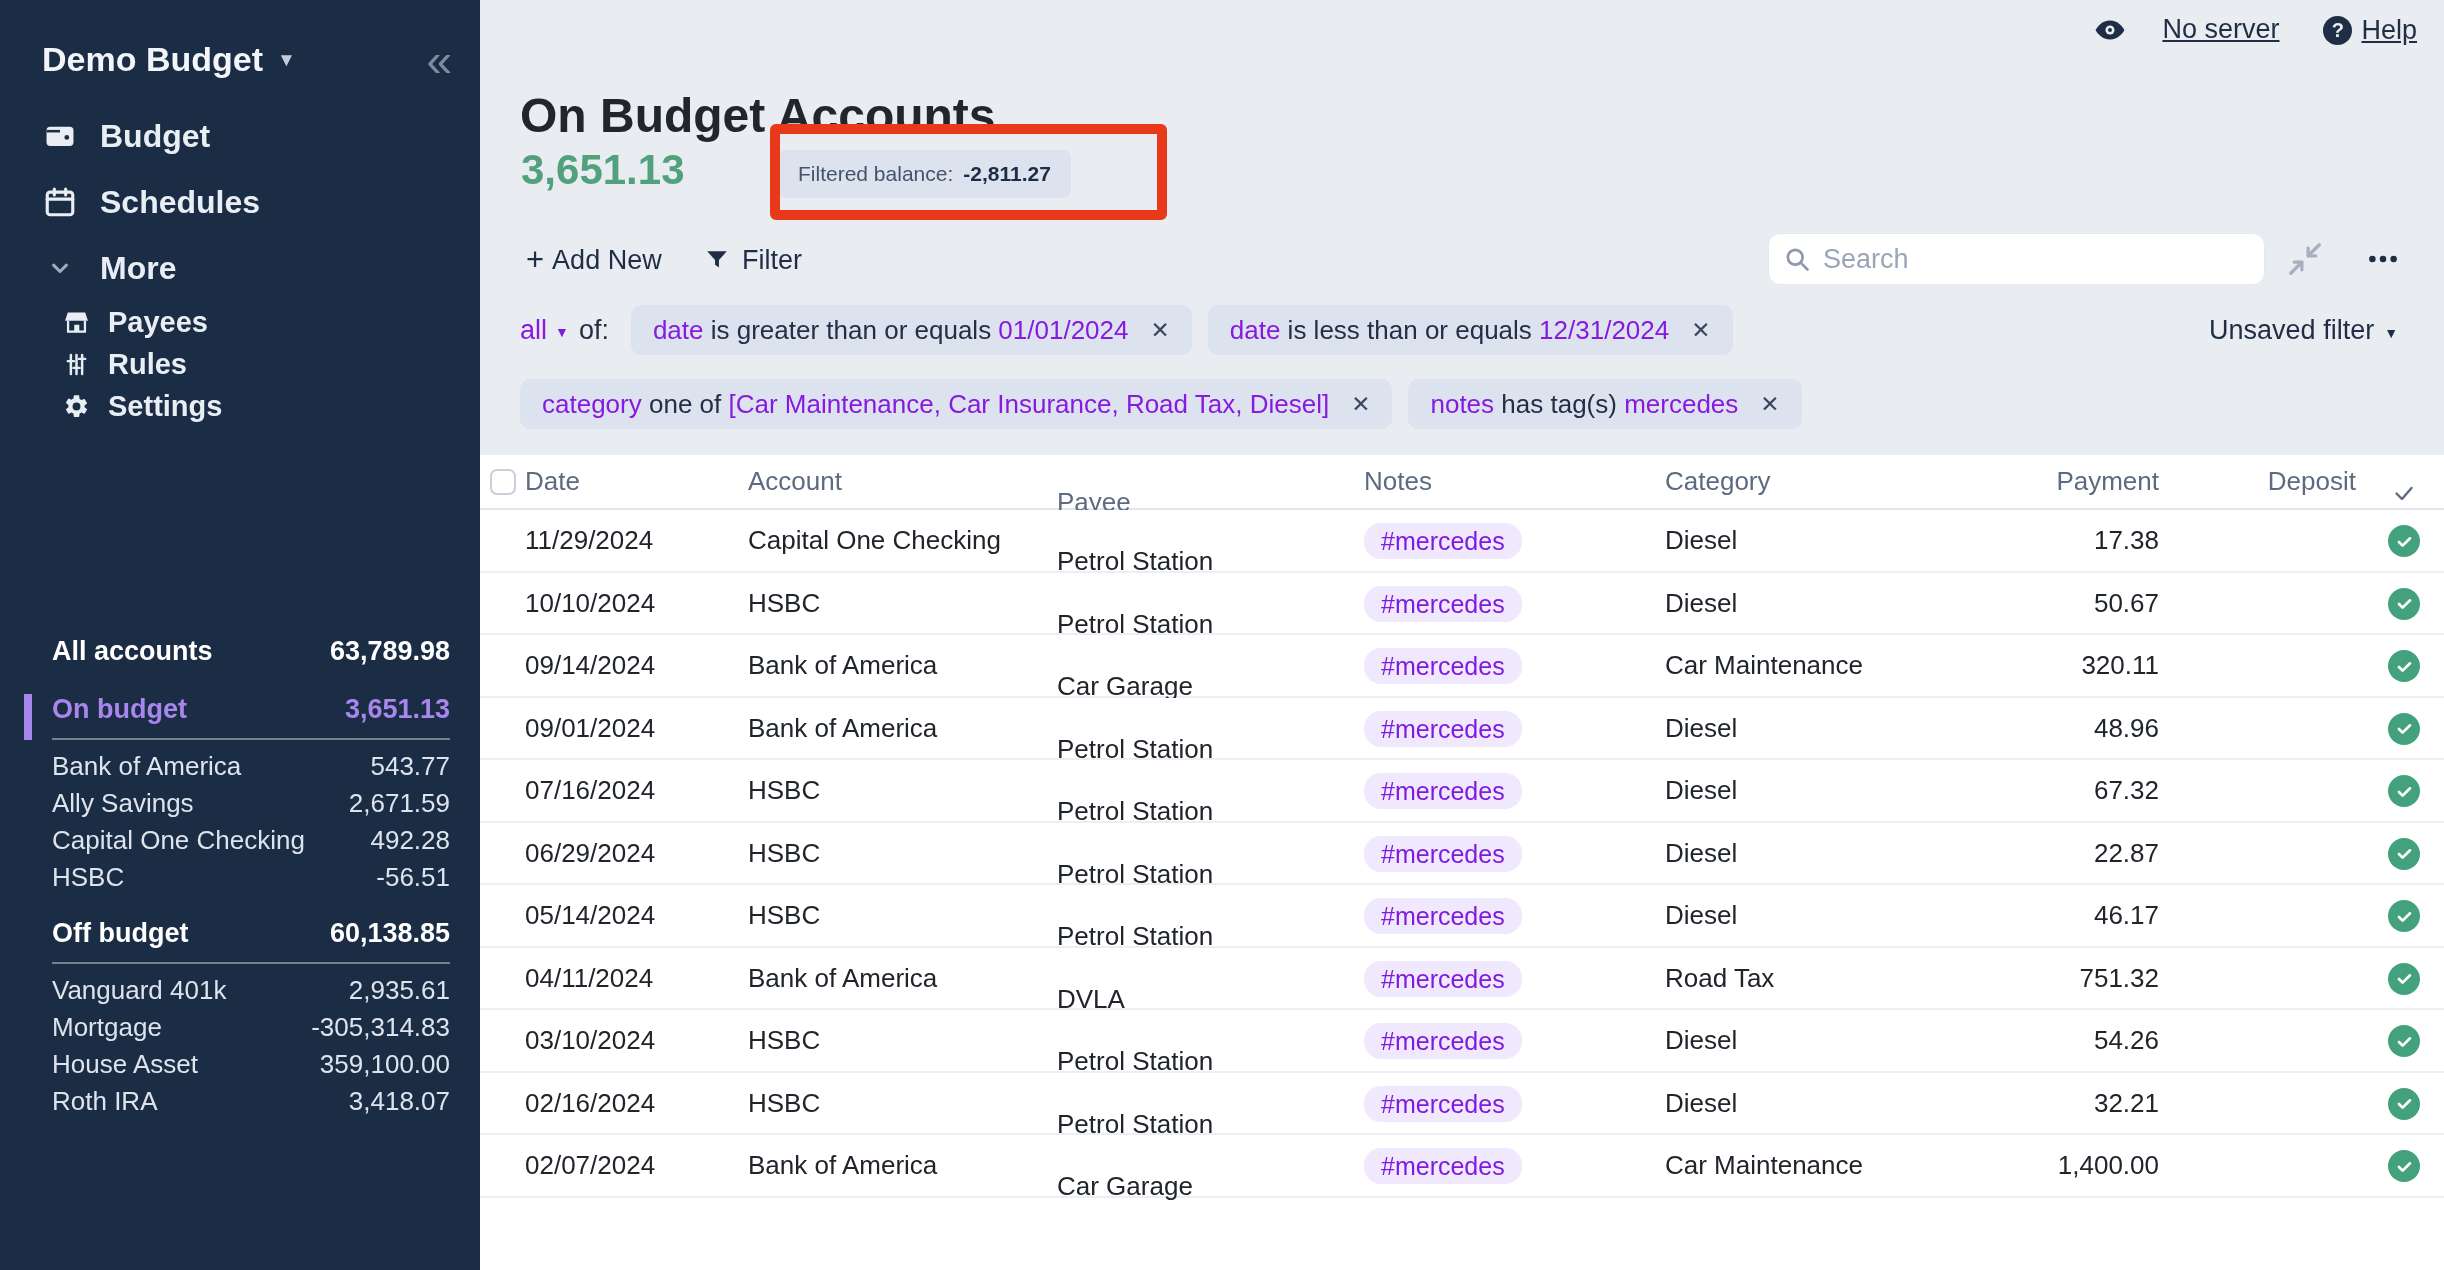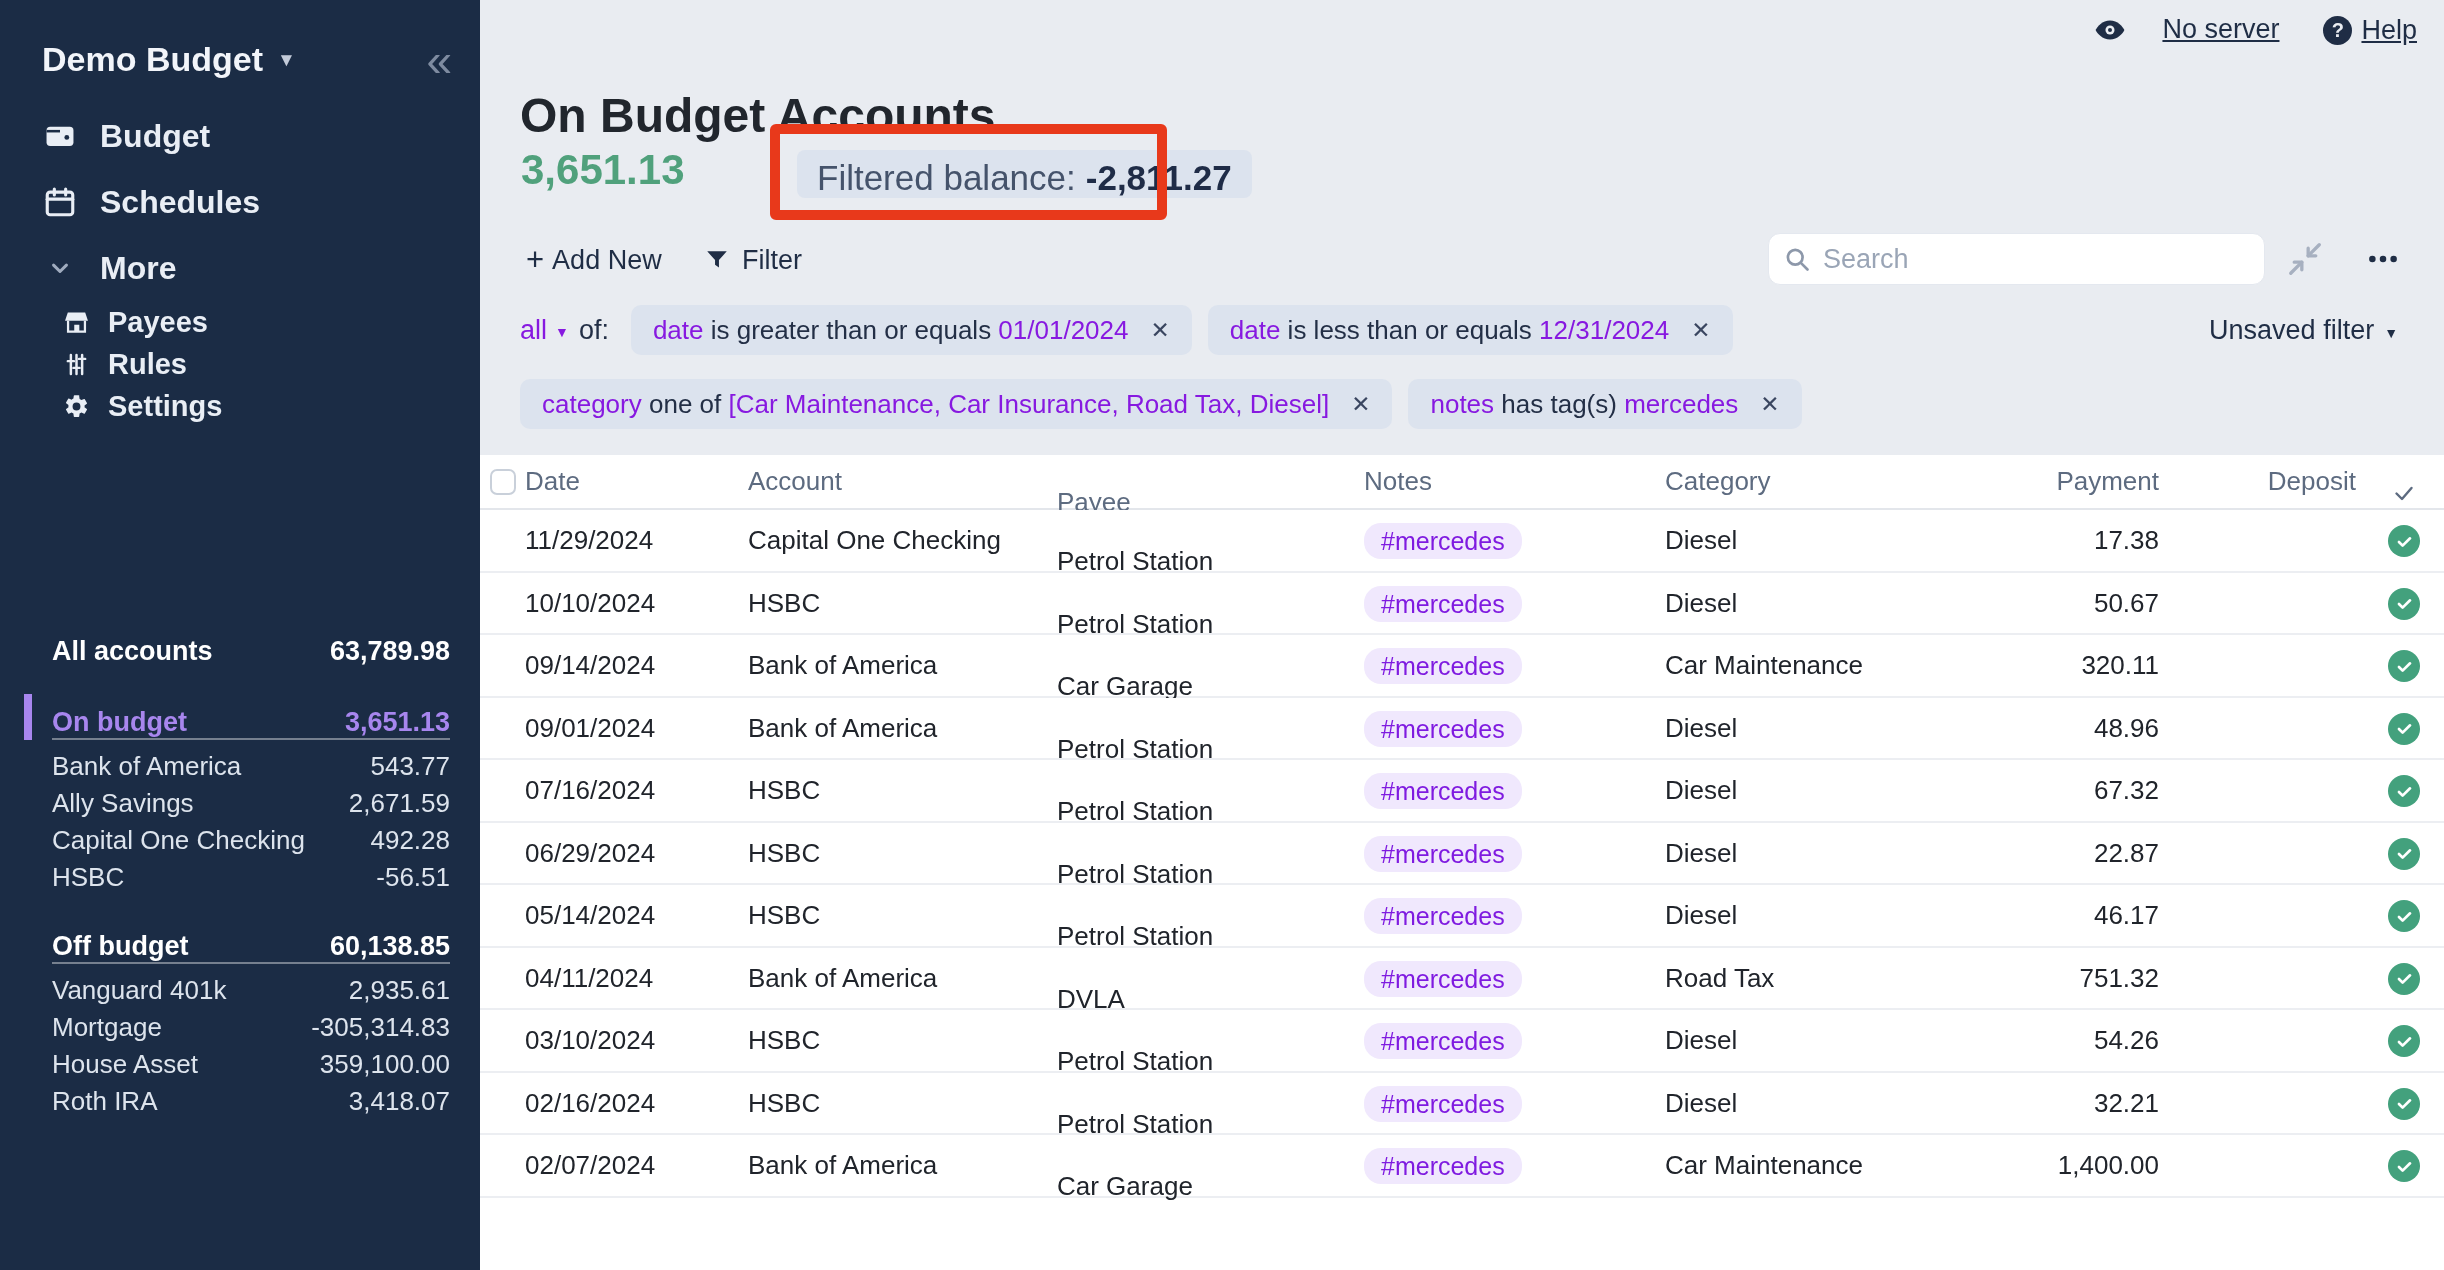--- a/index.html
+++ b/index.html
@@ -21,38 +21,38 @@
   .sb-nav{position:absolute;top:103px;left:0;right:0;}
   .sb-item{display:flex;align-items:center;height:66px;padding-left:42px;font-size:32px;font-weight:700;color:var(--sidebar-text);cursor:pointer;}
   .sb-item .nico{width:36px;height:36px;margin-right:22px;flex:0 0 36px;display:flex;align-items:center;justify-content:center;color:#e9eef5;}
   .sb-item.more .nico{color:#9fabbe;}
   .sb-sub{display:flex;align-items:center;height:42px;padding-left:62px;font-size:29px;font-weight:600;color:var(--sidebar-text);cursor:pointer;}
   .sb-sub .nico{width:28px;height:28px;margin-right:18px;flex:0 0 28px;display:flex;align-items:center;justify-content:center;color:#e9eef5;}
   .sb-accounts{position:absolute;top:630px;left:0;right:0;padding-left:24px;}
   .acct-line{display:flex;justify-content:space-between;align-items:center;padding:0 30px 0 28px;}
   .acct-all{height:42px;font-size:27px;font-weight:700;color:#fff;}
   .acct-group{margin-top:0;}
-  .acct-head{position:relative;height:46px;display:flex;justify-content:space-between;align-items:flex-end;margin:22px 30px 0 28px;font-size:27px;font-weight:700;color:#fff;border-bottom:2px solid #76808f;cursor:pointer;}
+  .acct-head{position:relative;height:46px;display:flex;justify-content:space-between;align-items:flex-start;margin:22px 30px 0 28px;font-size:27px;font-weight:700;color:#fff;border-bottom:2px solid #76808f;cursor:pointer;}
   .acct-group.selected .acct-head{color:var(--sidebar-purple);}
   .acct-group.selected .acct-head::before{content:"";position:absolute;left:-28px;top:0;width:8px;height:46px;background:var(--sidebar-purple);}
   .acct-items{padding-top:8px;}
   .acct-row{display:flex;justify-content:space-between;align-items:center;height:37px;padding:0 30px 0 28px;font-size:26px;font-weight:400;color:var(--sidebar-dim);cursor:pointer;}
   .acct-val{font-weight:inherit;}
 
   
   .main{position:absolute;left:480px;top:0;width:1964px;height:1270px;background:var(--main-bg);}
   .topbar{position:absolute;top:14px;right:27px;display:flex;font-size:27px;color:var(--navy);font-weight:500;text-decoration:underline;}
   .topbar .eye{width:32px;height:32px;color:var(--navy);margin-right:36px;cursor:pointer;}
   .topbar .srv{margin-right:44px;cursor:pointer;}
   .help-badge{width:29px;height:29px;border-radius:50%;background:var(--navy);color:#e9ecf1;font-size:20px;font-weight:700;display:inline-flex;align-items:center;justify-content:center;margin-right:9px;}
   .helpwrap{display:flex;align-items:center;cursor:pointer;}
 
   .page-title{position:absolute;left:40px;top:88px;font-size:48px;font-weight:700;color:#21262d;}
   .balance{position:absolute;left:41px;top:146px;font-size:42px;font-weight:600;color:var(--green);}
-  .filtered-pill{position:absolute;left:317px;top:150px;height:48px;border-radius:8px;background:var(--chip-bg);display:flex;align-items:flex-end;padding:0 20px;font-size:35px;color:#45536b;}
+  .filtered-pill{position:absolute;left:298px;top:150px;height:48px;border-radius:8px;background:var(--chip-bg);display:flex;align-items:center;padding:0 20px;font-size:21px;color:#45536b;}
   .filtered-pill b{color:#1f2c47;margin-left:10px;font-weight:700;}
   .red-box{position:absolute;left:290px;top:124px;width:397px;height:96px;border:10px solid var(--red);border-radius:6px;pointer-events:none;z-index:5;}
 
   .btn{position:absolute;display:flex;align-items:center;font-size:27px;color:var(--navy);cursor:pointer;font-weight:500;}
   .add-new{left:46px;top:243px;height:34px;}
   .add-new .plus{font-size:31px;font-weight:400;margin-right:8px;line-height:30px;}
   .filter-btn{left:224px;top:243px;height:34px;}
   .filter-btn .fico{width:26px;height:26px;margin-right:12px;color:var(--navy);}
   .search{position:absolute;left:1288px;top:233px;width:497px;height:52px;background:#fff;border:1px solid #e4e8ef;border-radius:12px;display:flex;align-items:center;padding:0 14px;}
   .search .mag{width:28px;height:28px;color:#8d98aa;margin-right:10px;flex:0 0 28px;}

